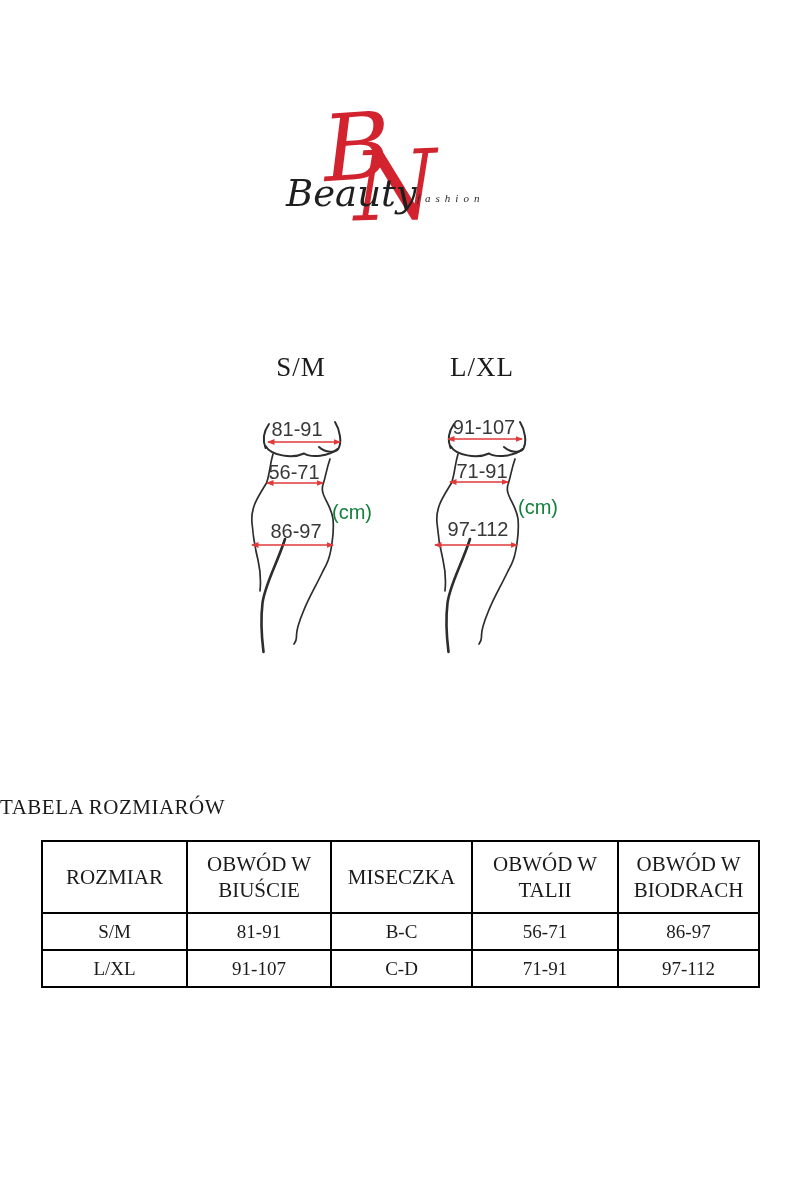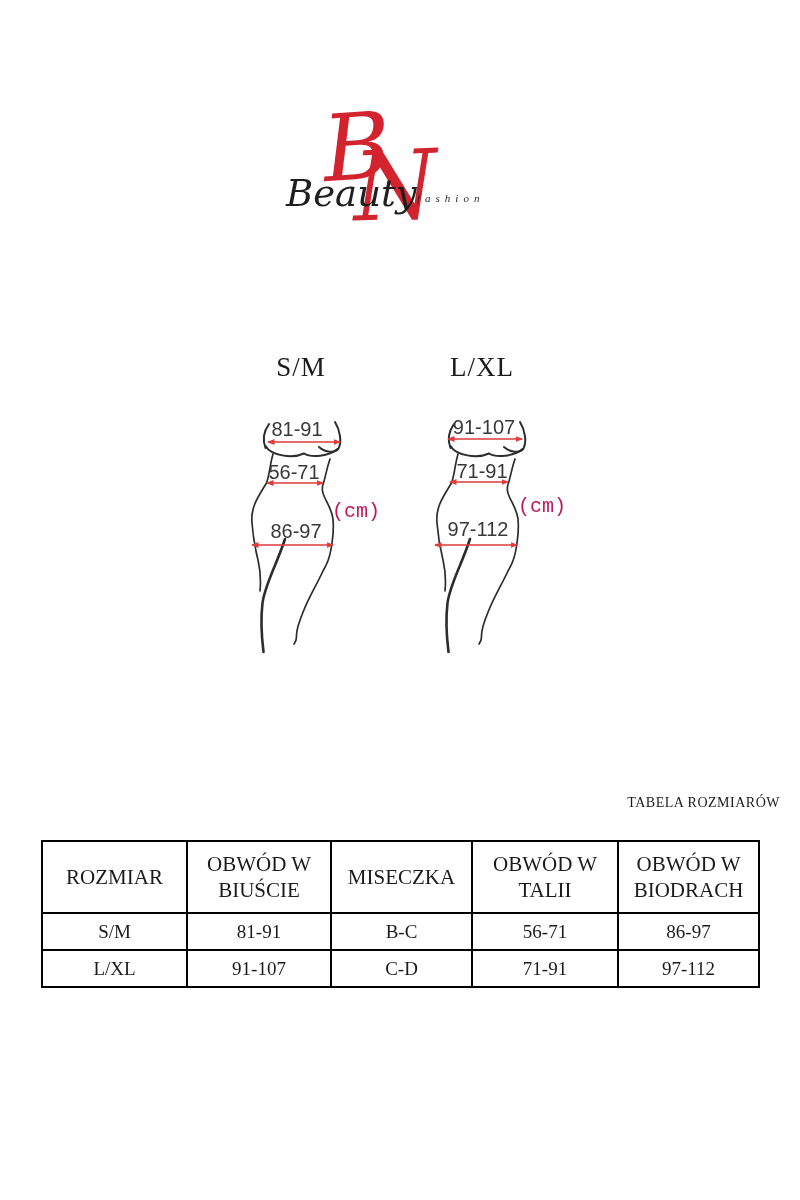--- a/index.html
+++ b/index.html
@@ -24,26 +24,26 @@
   .fig-label{position:absolute;font-size:27px;text-align:center;letter-spacing:1px;}
   .lbl-sm{left:271px;top:352px;width:60px;}
   .lbl-lxl{left:446px;top:352px;width:72px;}
   .figure{position:absolute;width:140px;height:255px;}
   .fig-sm{left:240px;top:415px;}
   .fig-lxl{left:425px;top:415px;}
   .figure svg{position:absolute;left:0;top:0;}
   .meas{position:absolute;width:80px;text-align:center;
         font-family:"Liberation Sans",sans-serif;font-size:20px;color:#383838;
         white-space:nowrap;line-height:1;}
-  .cm{position:absolute;font-family:Liberation Mono, monospace;font-size:20px;
-      color:#be185d;white-space:nowrap;line-height:1;}
+  .cm{position:absolute;font-family:Liberation Sans, sans-serif;font-size:20px;
+      color:#15803d;white-space:nowrap;line-height:1;}
 
   
-  .tbl-title{position:absolute;left:0;top:795px;width:780px;text-align:right;
-             font-size:14px;letter-spacing:0.5px;}
+  .tbl-title{position:absolute;left:0;top:795px;width:780px;text-align:left;
+             font-size:21px;letter-spacing:0.5px;}
   .size-table{position:absolute;left:41px;top:840px;width:717px;
               border-collapse:collapse;table-layout:fixed;border-radius:30px;}
   .size-table th,.size-table td{border:2px solid #000;text-align:center;
               vertical-align:middle;padding:0;font-weight:normal;}
   .size-table th{height:70px;font-size:21px;line-height:1.25;}
   .size-table td{height:35px;font-size:19px;}
 </style>
 </head>
 <body>
 

